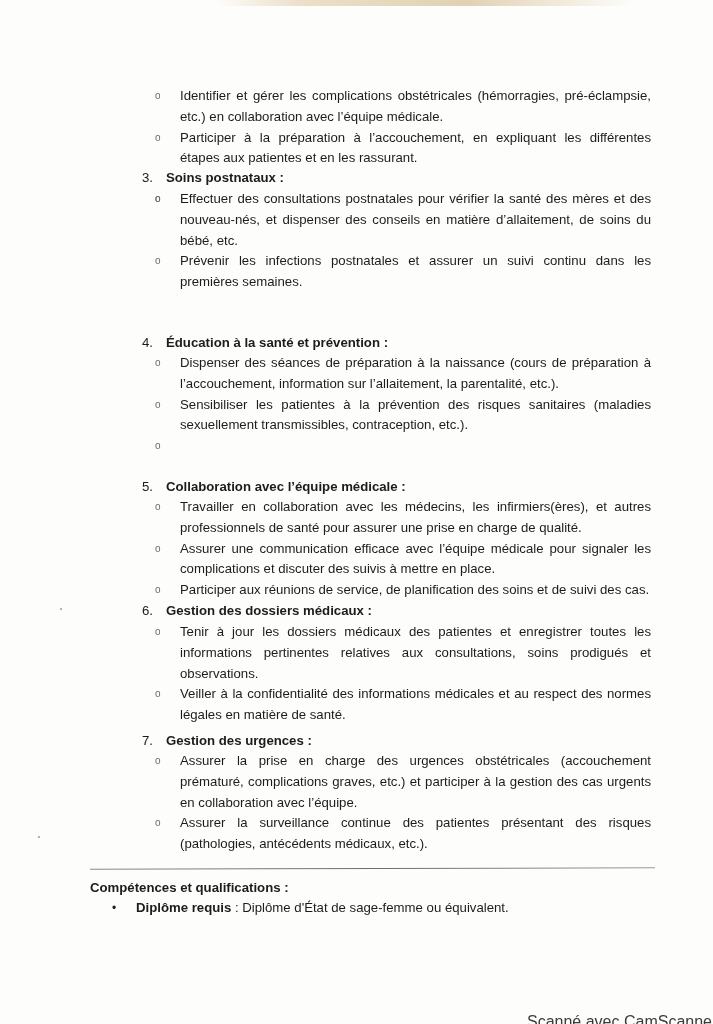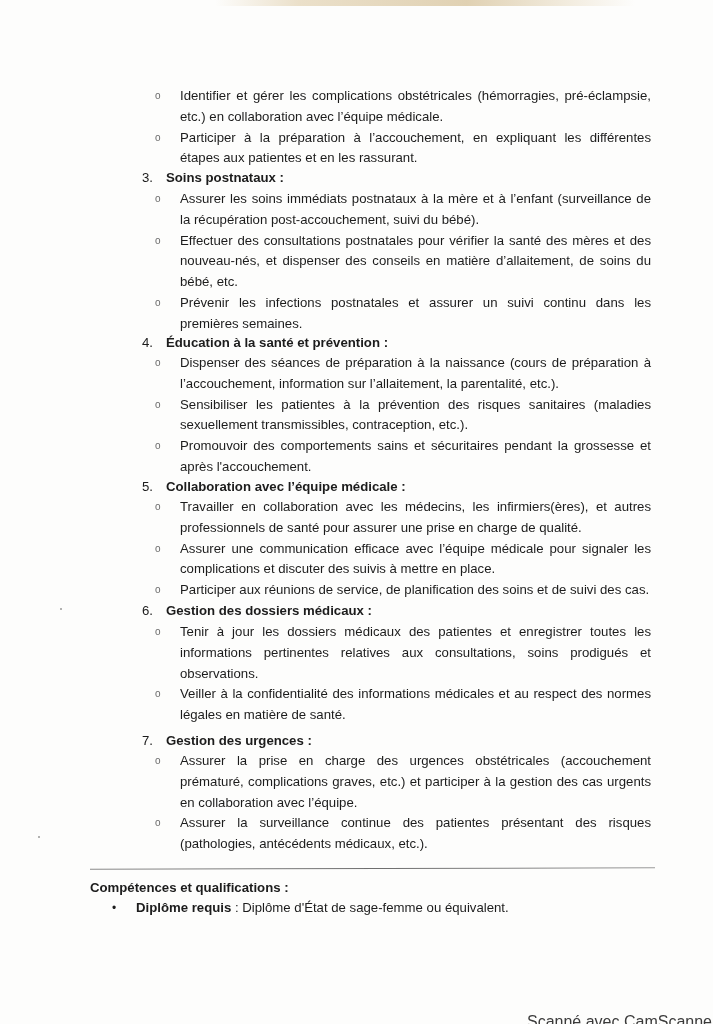--- a/index.html
+++ b/index.html
@@ -120,21 +120,20 @@
       <span>Participer à la préparation à l’accouchement, en expliquant les différentes étapes aux patientes et en les rassurant.</span>
     </div>
   </div>
 
   <div class="section-head" style="top:168px;">
     <span class="section-num">3.</span><span>Soins postnataux :</span>
   </div>
   <div class="sub-list" style="top:189px;">
     <div class="bullet-item">
       <span class="bullet-glyph">o</span>
-      <span>Assurer les soins immédiats postnataux à la mère et à l’enfant (surveillance de la récupération post-accouchement, suivi du bébé).</span>
     </div>
     <div class="bullet-item">
       <span class="bullet-glyph">o</span>
       <span>Effectuer des consultations postnatales pour vérifier la santé des mères et des nouveau-nés, et dispenser des conseils en matière d’allaitement, de soins du bébé, etc.</span>
     </div>
     <div class="bullet-item">
       <span class="bullet-glyph">o</span>
       <span>Prévenir les infections postnatales et assurer un suivi continu dans les premières semaines.</span>
     </div>
   </div>
@@ -146,21 +145,20 @@
     <div class="bullet-item">
       <span class="bullet-glyph">o</span>
       <span>Dispenser des séances de préparation à la naissance (cours de préparation à l’accouchement, information sur l’allaitement, la parentalité, etc.).</span>
     </div>
     <div class="bullet-item">
       <span class="bullet-glyph">o</span>
       <span>Sensibiliser les patientes à la prévention des risques sanitaires (maladies sexuellement transmissibles, contraception, etc.).</span>
     </div>
     <div class="bullet-item">
       <span class="bullet-glyph">o</span>
-      <span>Promouvoir des comportements sains et sécuritaires pendant la grossesse et après l'accouchement.</span>
     </div>
   </div>
 
   <div class="section-head" style="top:477px;">
     <span class="section-num">5.</span><span>Collaboration avec l’équipe médicale :</span>
   </div>
   <div class="sub-list" style="top:497px;">
     <div class="bullet-item">
       <span class="bullet-glyph">o</span>
       <span>Travailler en collaboration avec les médecins, les infirmiers(ères), et autres professionnels de santé pour assurer une prise en charge de qualité.</span>

